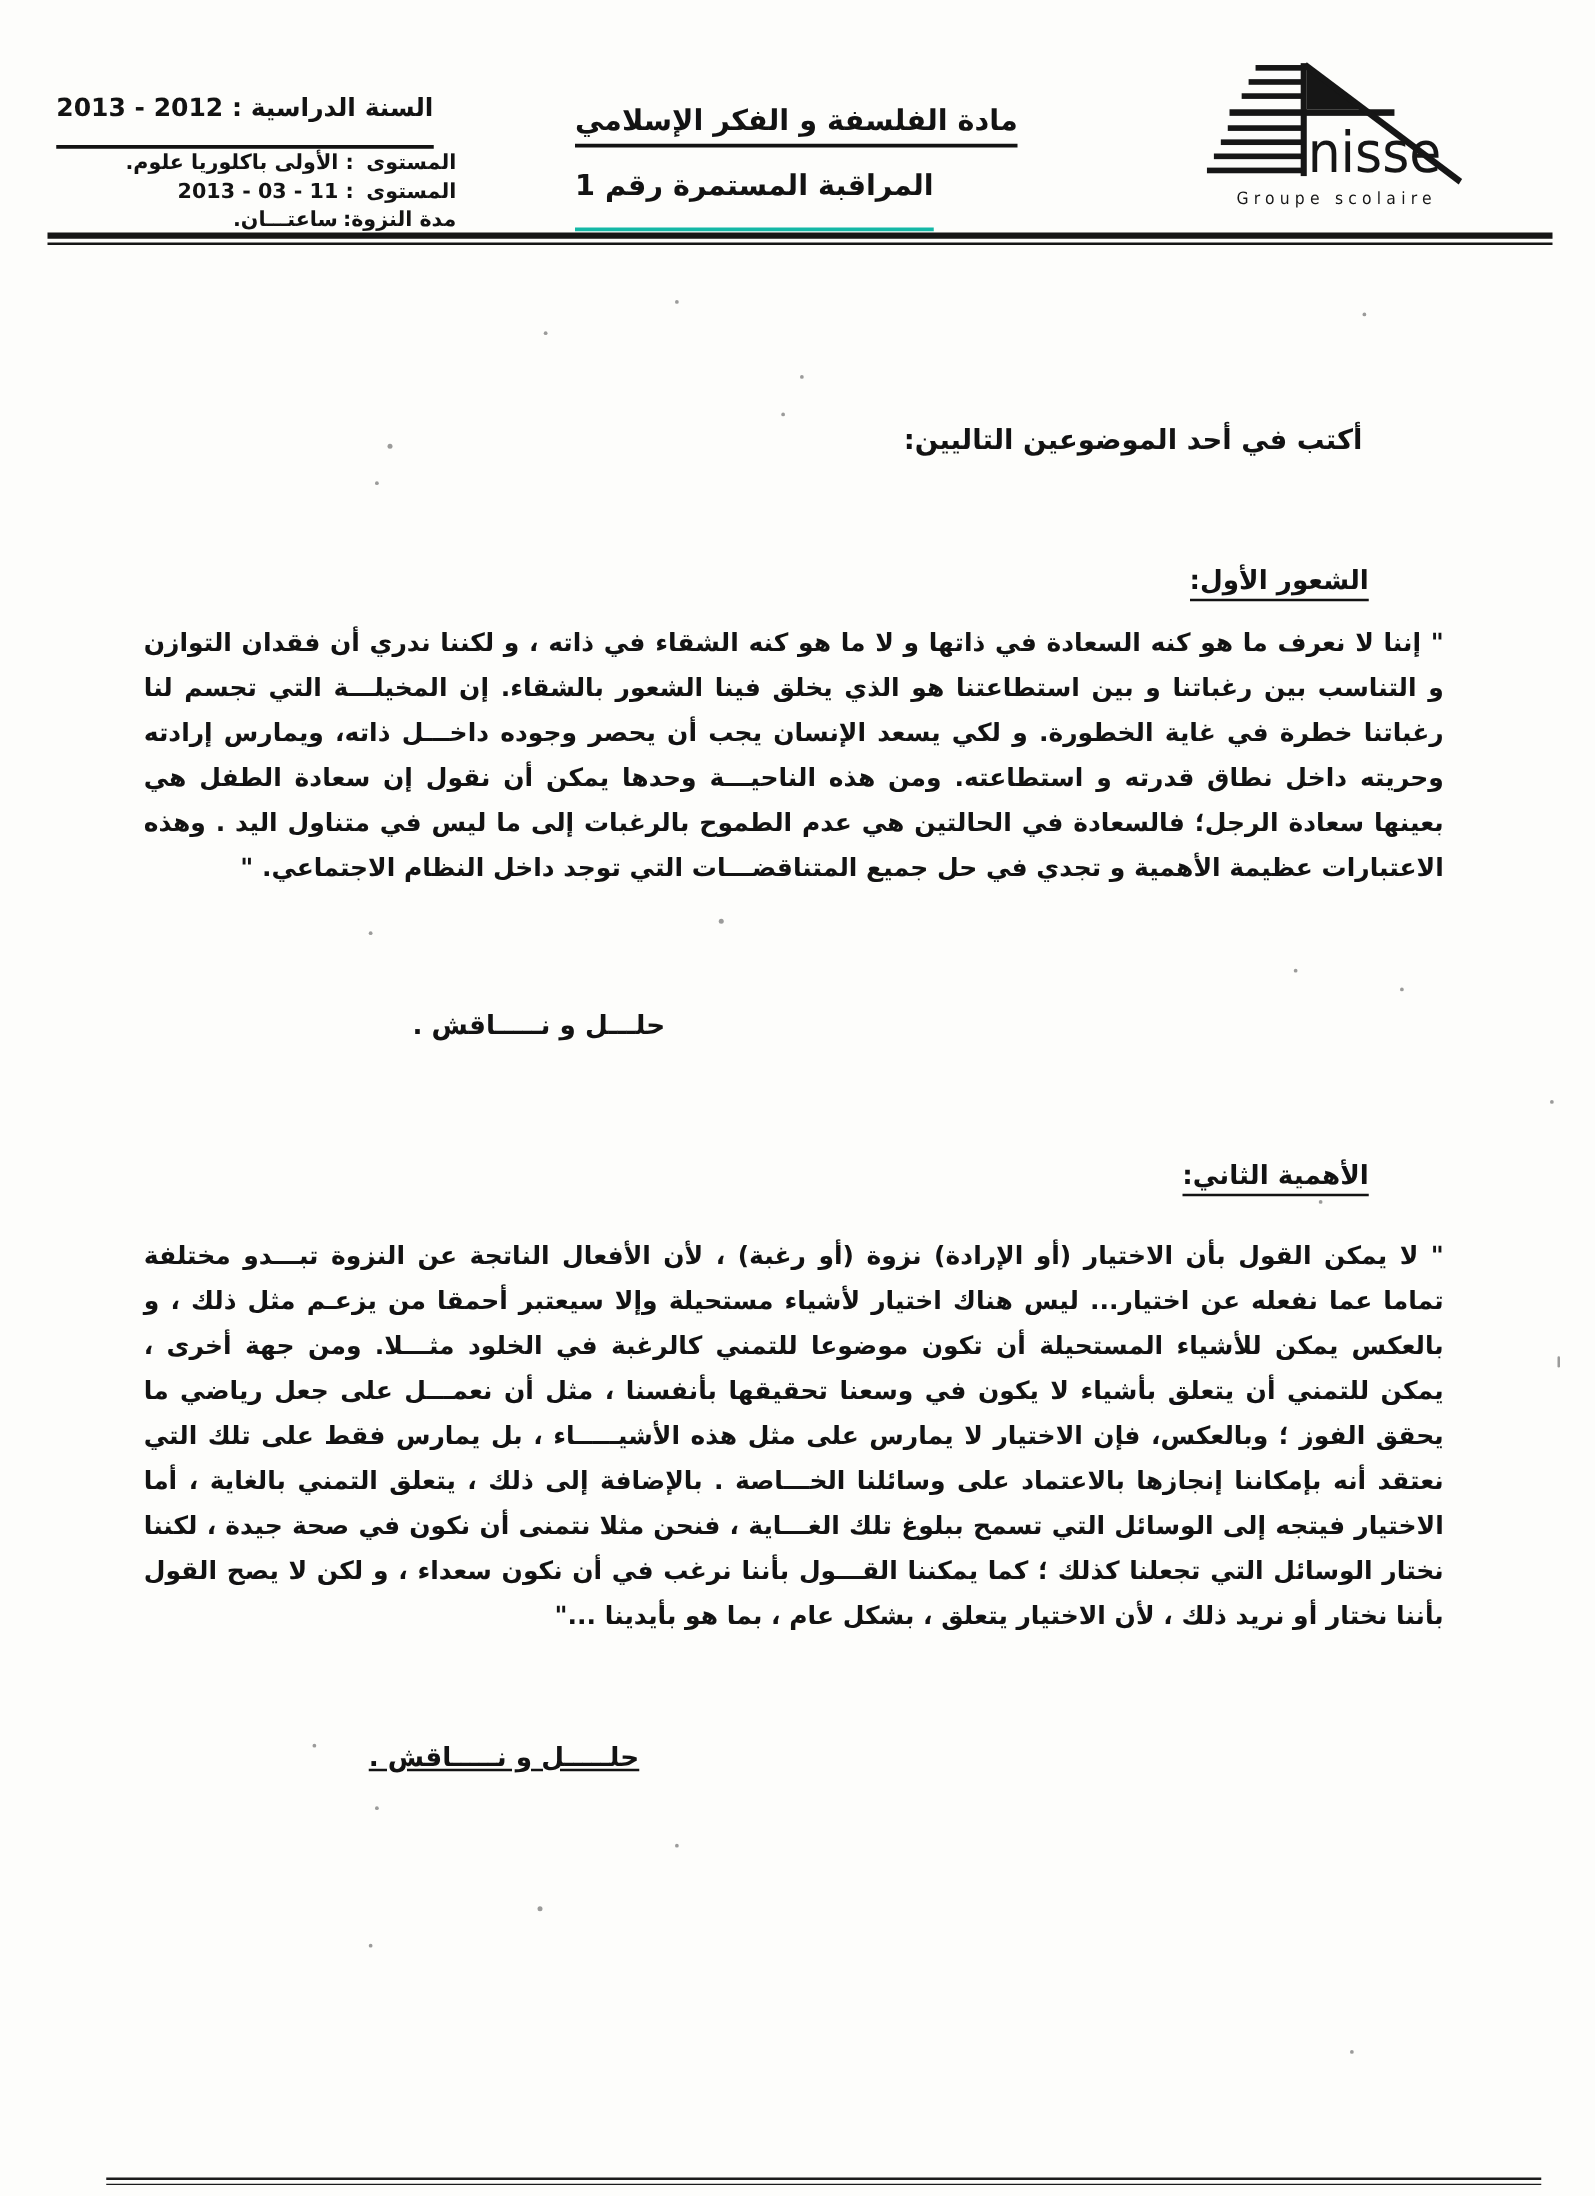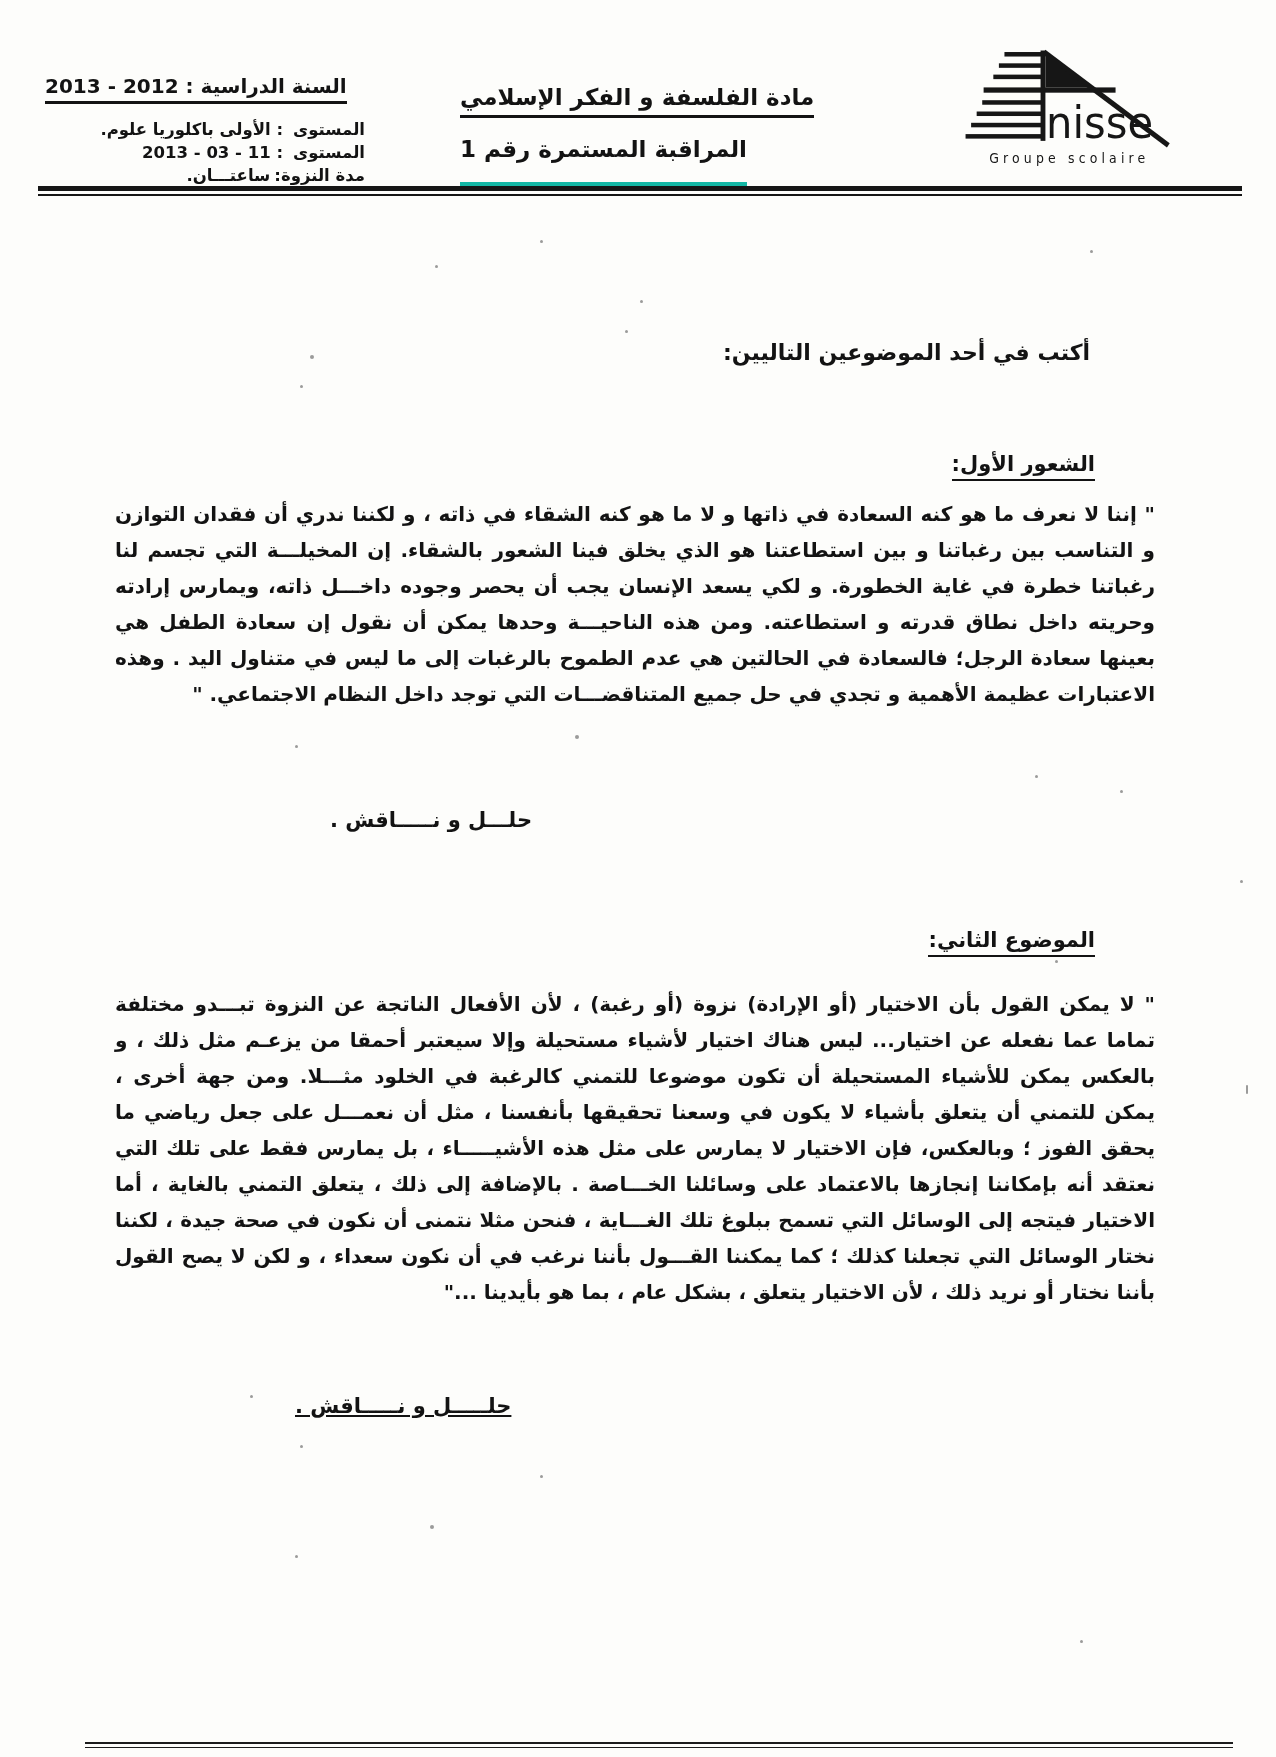--- a/index.html
+++ b/index.html
@@ -11,21 +11,21 @@
     color:#131313;
     font-family:"DejaVu Sans",sans-serif;
     overflow:hidden;
   }
   
   .school-year{
     position:absolute;left:45px;top:74px;
     direction:rtl;
     font-size:20px;font-weight:bold;
     border-bottom:3px solid #131313;
-    padding-bottom:3px;
+    padding-bottom:18px;
   }
   .info-block{
     position:absolute;left:95px;top:120px;width:270px;
     direction:rtl;
     font-size:16.5px;font-weight:bold;
   }
   .info-row{display:flex;gap:4px;margin-bottom:4px;}
   .info-row .lbl{min-width:78px;}
   .center-titles{
     position:absolute;left:460px;top:84px;width:400px;
@@ -34,21 +34,21 @@
   .subject-title{
     display:inline-block;
     font-size:23px;font-weight:bold;
     border-bottom:3px solid #131313;
     padding-bottom:5px;
   }
   .exam-title{
     display:inline-block;
     margin-top:18px;
     font-size:23px;font-weight:bold;
-    border-bottom:6px solid #14b8a6;
+    border-bottom:3px solid #14b8a6;
     padding-bottom:20px;
   }
   .logo-box{position:absolute;left:935px;top:46px;width:250px;height:128px;}
   .divider-a{position:absolute;left:38px;top:186px;width:1204px;height:5px;background:#161616;}
   .divider-b{position:absolute;left:38px;top:194px;width:1204px;height:2px;background:#161616;}
   
   .instruction{
     position:absolute;right:186px;top:340px;
     direction:rtl;font-size:22px;font-weight:bold;text-align:right;
   }
@@ -129,21 +129,21 @@
 
   <div class="divider-a"></div>
   <div class="divider-b"></div>
 
   <div class="instruction">أكتب في أحد الموضوعين التاليين:</div>
 
   <div class="topic-heading topic-1-heading">الشعور الأول:</div>
   <div class="topic-text topic-1-text">" إننا لا نعرف ما هو كنه السعادة في ذاتها و لا ما هو كنه الشقاء في ذاته ، و لكننا ندري أن فقدان التوازن و التناسب بين رغباتنا و بين استطاعتنا هو الذي يخلق فينا الشعور بالشقاء. إن المخيلـــة التي تجسم لنا رغباتنا خطرة في غاية الخطورة. و لكي يسعد الإنسان يجب أن يحصر وجوده داخـــل ذاته، ويمارس إرادته وحريته داخل نطاق قدرته و استطاعته. ومن هذه الناحيـــة وحدها يمكن أن نقول إن سعادة الطفل هي بعينها سعادة الرجل؛ فالسعادة في الحالتين هي عدم الطموح بالرغبات إلى ما ليس في متناول اليد . وهذه الاعتبارات عظيمة الأهمية و تجدي في حل جميع المتناقضـــات التي توجد داخل النظام الاجتماعي. "</div>
   <div class="prompt prompt-1">حلـــل و نـــــاقش .</div>
 
-  <div class="topic-heading topic-2-heading">الموضوع الثاني:</div>
+  <div class="topic-heading topic-2-heading">الأهمية الثاني:</div>
   <div class="topic-text topic-2-text">" لا يمكن القول بأن الاختيار (أو الإرادة) نزوة (أو رغبة) ، لأن الأفعال الناتجة عن النزوة تبـــدو مختلفة تماما عما نفعله عن اختيار... ليس هناك اختيار لأشياء مستحيلة وإلا سيعتبر أحمقا من يزعـم مثل ذلك ، و بالعكس يمكن للأشياء المستحيلة أن تكون موضوعا للتمني كالرغبة في الخلود مثـــلا. ومن جهة أخرى ، يمكن للتمني أن يتعلق بأشياء لا يكون في وسعنا تحقيقها بأنفسنا ، مثل أن نعمـــل على جعل رياضي ما يحقق الفوز ؛ وبالعكس، فإن الاختيار لا يمارس على مثل هذه الأشيـــــاء ، بل يمارس فقط على تلك التي نعتقد أنه بإمكاننا إنجازها بالاعتماد على وسائلنا الخـــاصة . بالإضافة إلى ذلك ، يتعلق التمني بالغاية ، أما الاختيار فيتجه إلى الوسائل التي تسمح ببلوغ تلك الغـــاية ، فنحن مثلا نتمنى أن نكون في صحة جيدة ، لكننا نختار الوسائل التي تجعلنا كذلك ؛ كما يمكننا القـــول بأننا نرغب في أن نكون سعداء ، و لكن لا يصح القول بأننا نختار أو نريد ذلك ، لأن الاختيار يتعلق ، بشكل عام ، بما هو بأيدينا ..."</div>
   <div class="prompt prompt-2">حلـــــل و نـــــاقش .</div>
 
   <div class="bottom-rule-a"></div>
   <div class="bottom-rule-b"></div>
 
   <div>
     <span class="speck" style="left:310px;top:355px;width:4px;height:4px;"></span>
     <span class="speck" style="left:540px;top:240px;width:3px;height:3px;"></span>
     <span class="speck" style="left:435px;top:265px;width:3px;height:3px;"></span>

